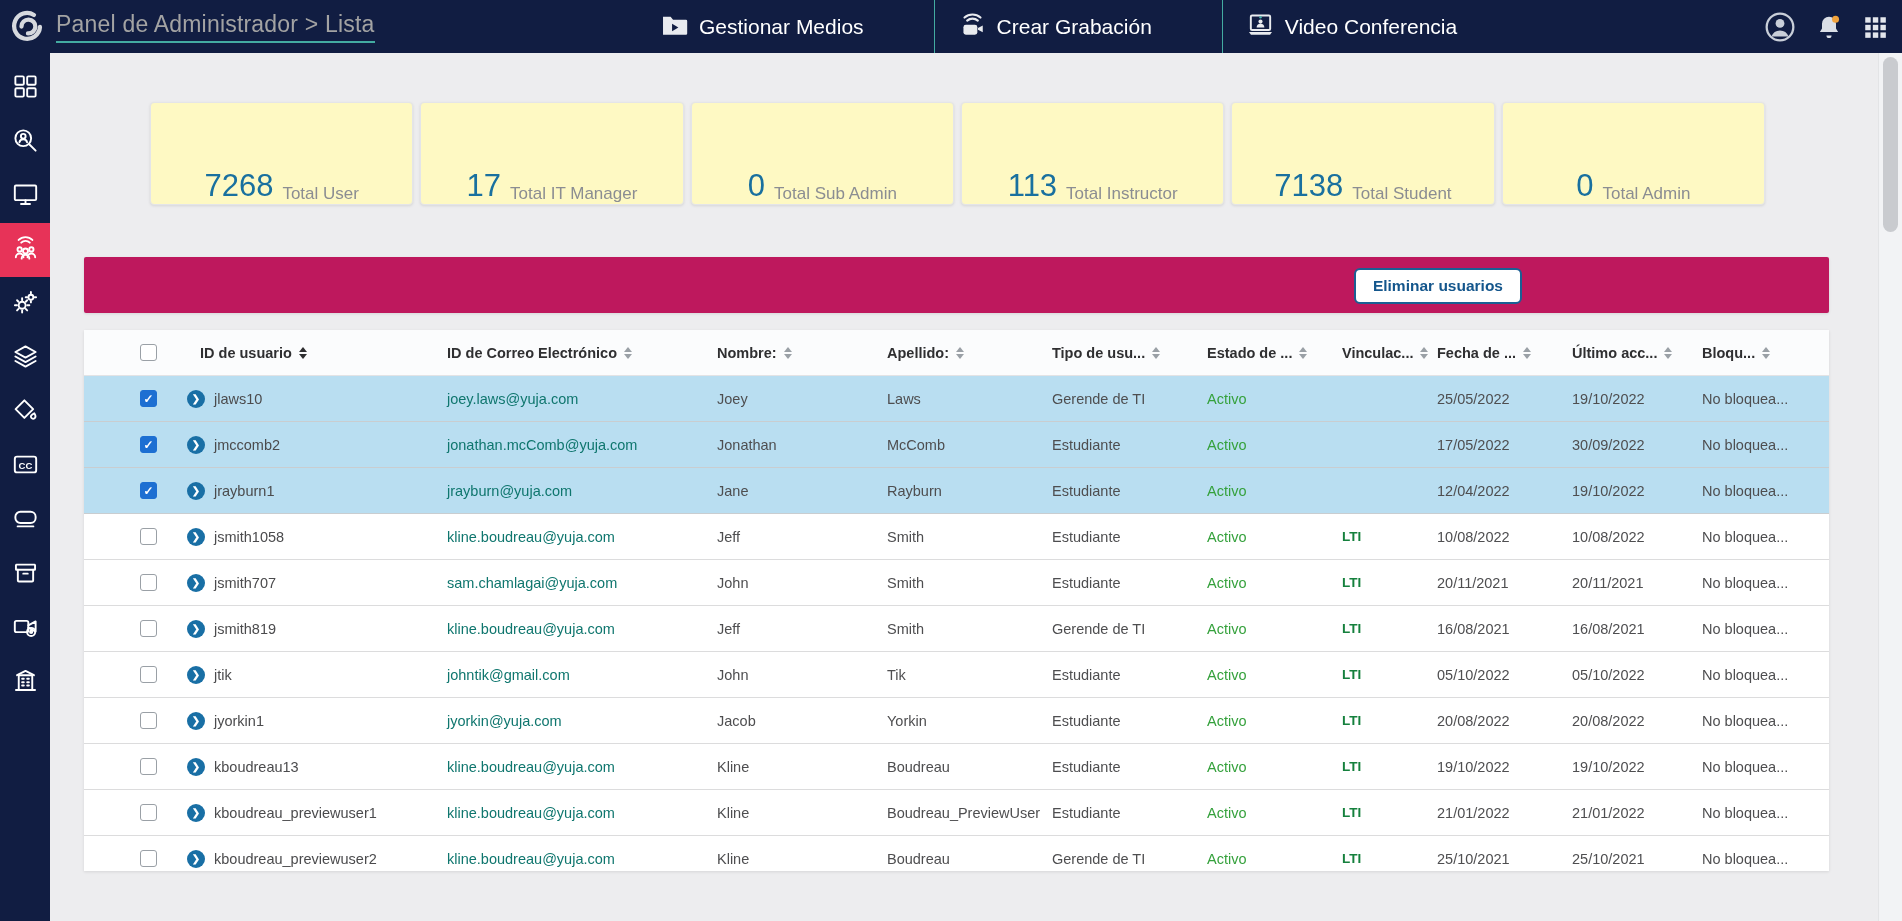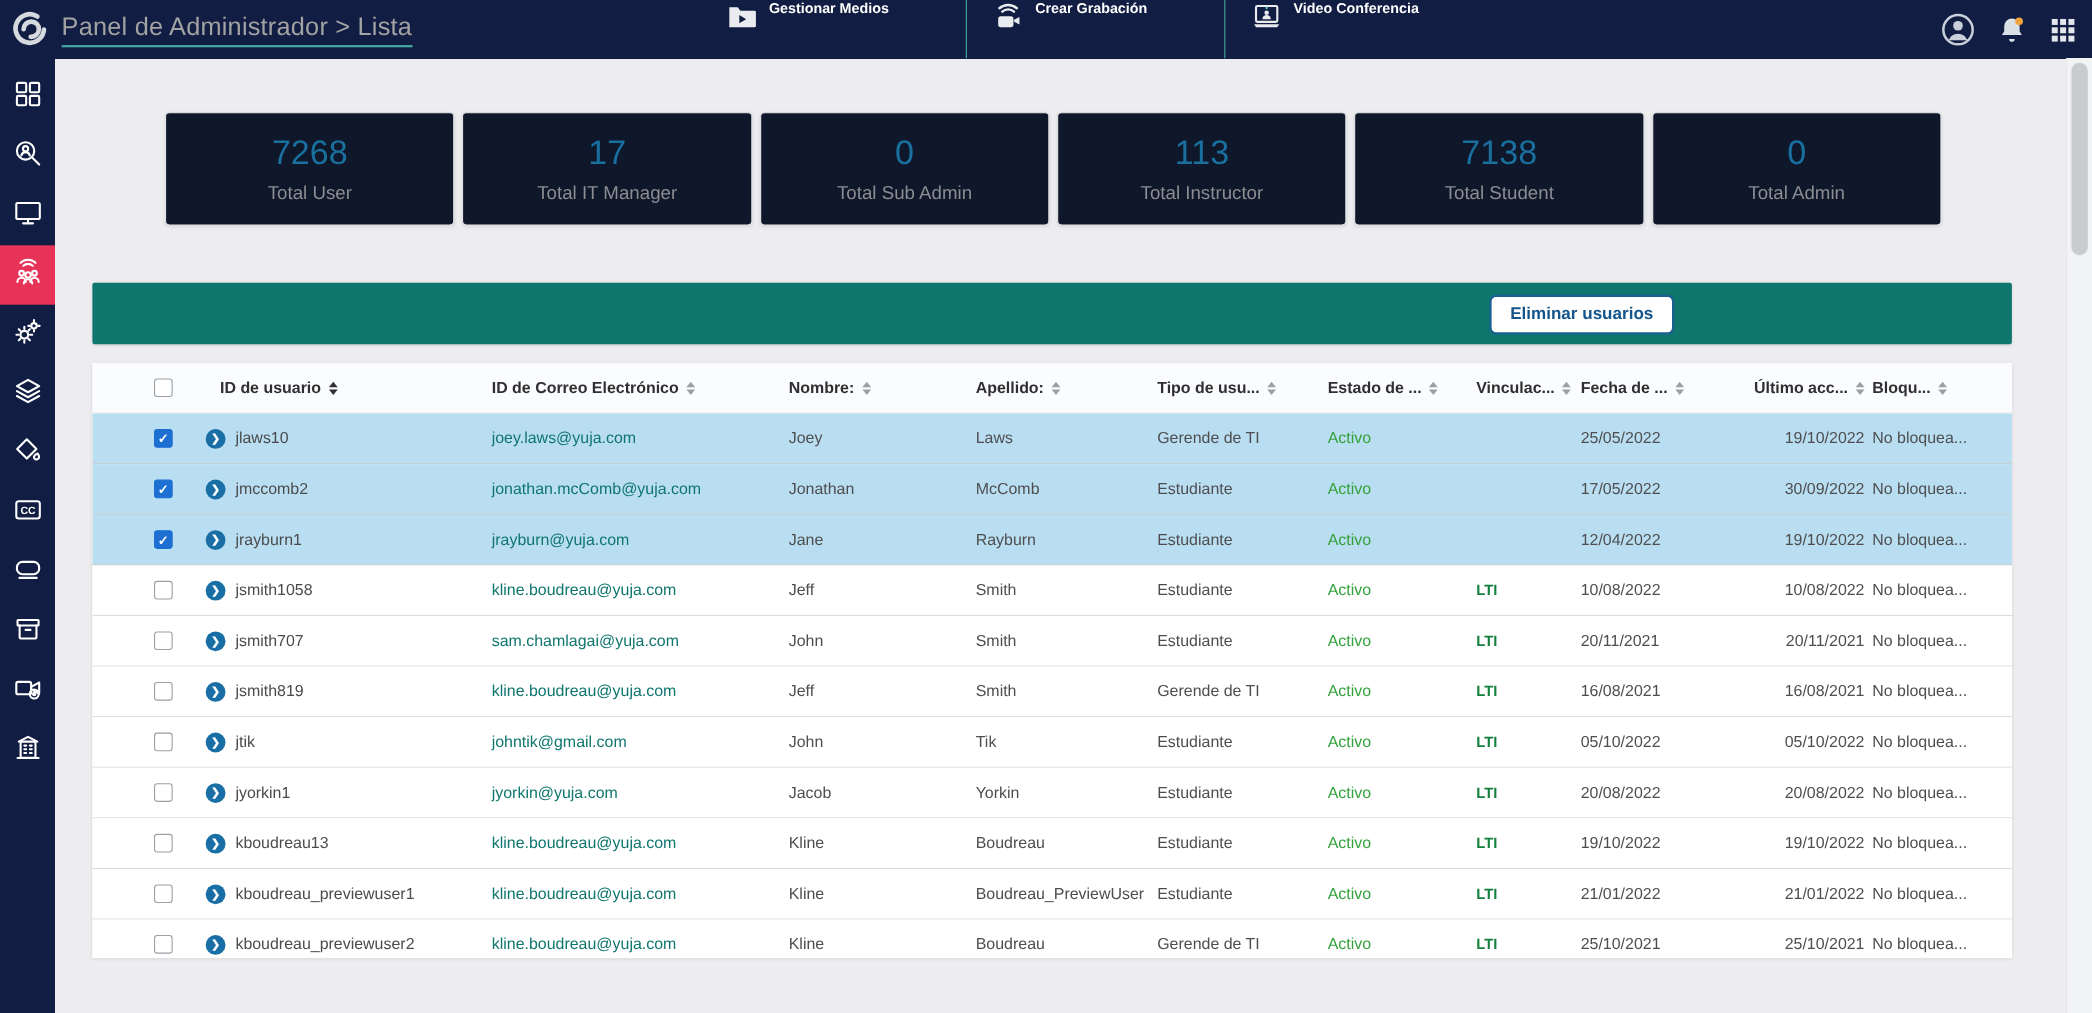--- a/index.html
+++ b/index.html
@@ -11,62 +11,62 @@
   body{width:1902px;height:921px;overflow:hidden;background:var(--pagebg);
        font-family:"Liberation Sans",sans-serif;color:#4e4e50;}
 
   
   .topbar{position:fixed;top:0;left:0;width:1902px;height:53px;background:var(--navy);
           display:flex;align-items:center;z-index:20;}
   .logo{margin-left:9px;width:37px;height:37px;flex:0 0 auto;}
   .title-wrap{margin-left:10px;padding-bottom:3px;border-bottom:2px solid var(--teal);}
   .title-wrap span{color:#a3a3a3;font-size:23px;font-weight:500;letter-spacing:.2px;}
   .topmenu{position:absolute;left:637px;top:0;height:53px;display:flex;}
-  .menu-item{display:flex;align-items:flex-start;gap:10px;padding:0 23px;color:#fff;
-             font-size:13px;font-weight:700;cursor:pointer;}
+  .menu-item{display:flex;align-items:center;gap:10px;padding:0 23px;color:#fff;
+             font-size:21px;font-weight:400;cursor:pointer;}
   .menu-item + .menu-item{border-left:1px solid var(--teal);margin-left:47px;}
   .menu-item svg{width:29px;height:29px;}
   .top-right{position:absolute;right:14px;top:0;height:53px;display:flex;align-items:center;gap:19px;}
   .top-right svg{display:block;}
 
   
   .sidebar{position:fixed;top:53px;left:0;width:50px;height:868px;background:var(--navy);
            padding-top:8px;z-index:15;}
   .side-item{width:50px;height:54px;display:flex;align-items:center;justify-content:center;cursor:pointer;}
   .side-item svg{width:27px;height:27px;stroke:#fff;fill:none;stroke-width:1.7;
                  stroke-linecap:round;stroke-linejoin:round;}
   .side-item.active{background:var(--red);}
 
   
   .main{margin-left:50px;padding-top:53px;}
   .cards{display:flex;gap:7px;margin:49px 137px 0 100px;}
-  .card{flex:1;background:#0f172a;border:1px solid #e4e5e8;border-radius:4px;
-        box-shadow:0 1px 3px rgba(0,0,0,.10);height:103px;display:flex;flex-direction:column;
-        align-items:center;justify-content:center;gap:9px;}
+  .card{flex:1;background:#fef9c3;border:1px solid #e4e5e8;border-radius:4px;
+        box-shadow:0 1px 3px rgba(0,0,0,.10);height:103px;display:flex;
+        align-items:flex-end;justify-content:center;gap:9px;}
   .card .num{color:var(--blue);font-size:31px;}
   .card .lbl{color:#8b8d92;font-size:17px;}
 
-  .toolbar{margin:52px 73px 0 34px;background:#0f766e;box-shadow:0 1px 3px rgba(0,0,0,.10);
+  .toolbar{margin:52px 73px 0 34px;background:#be185d;box-shadow:0 1px 3px rgba(0,0,0,.10);
            height:56px;position:relative;border-radius:2px;}
   .del-btn{position:absolute;right:307px;top:11px;height:36px;border:2px solid #1b5f93;
            color:var(--btn-blue);background:#fff;border-radius:6px;font-size:15.5px;font-weight:700;
            padding:0 17px;font-family:"Liberation Sans",sans-serif;cursor:pointer;}
 
   .table-panel{margin:17px 73px 0 34px;background:#fff;box-shadow:0 1px 3px rgba(0,0,0,.10);
                height:541px;overflow:hidden;}
   .thead{display:flex;align-items:center;height:46px;background:#fbfcfd;border-bottom:1px solid #e3e3e5;
          font-weight:700;color:#2f2f31;font-size:14.5px;}
   .trow{display:flex;align-items:center;height:46px;border-bottom:1px solid #dcdcdd;
         font-size:14.5px;background:#fff;cursor:default;}
   .trow.selected{background:var(--sel);border-bottom-color:#c9cdd0;}
   .cell{padding-left:7px;white-space:nowrap;overflow:visible;display:flex;align-items:center;}
   .c0{width:96px;padding-left:0;}
   .c1{width:260px;}  .thead .c1{padding-left:20px;}
   .c2{width:270px;}  .c3{width:170px;}  .c4{width:165px;}  .c5{width:155px;}
-  .c6{width:135px;}  .c7{width:95px;}   .c8{width:135px;}  .c9{width:130px;justify-content:flex-end;}  .c10{width:134px;}
+  .c6{width:135px;}  .c7{width:95px;}   .c8{width:135px;}  .c9{width:130px;}  .c10{width:134px;}
   .sort{display:inline-flex;flex-direction:column;margin-left:7px;gap:2px;}
   .sort i{width:0;height:0;border-left:4.5px solid transparent;border-right:4.5px solid transparent;display:block;}
   .sort .up{border-bottom:5px solid #9aa0a6;} .sort .dn{border-top:5px solid #9aa0a6;}
   .sort.dark .up{border-bottom-color:#2f2f31;} .sort.dark .dn{border-top-color:#2f2f31;}
 
   .cb{width:17px;height:17px;border:1.5px solid #9aa0a6;border-radius:3px;background:#fff;
       margin-left:56px;display:flex;align-items:center;justify-content:center;cursor:pointer;}
   .cb.checked{background:#1d6fd2;border-color:#1d6fd2;color:#fff;font-size:12px;font-weight:700;}
 
   .goicon{width:18px;height:18px;border-radius:50%;background:#196fa5;color:#fff;display:inline-flex;

